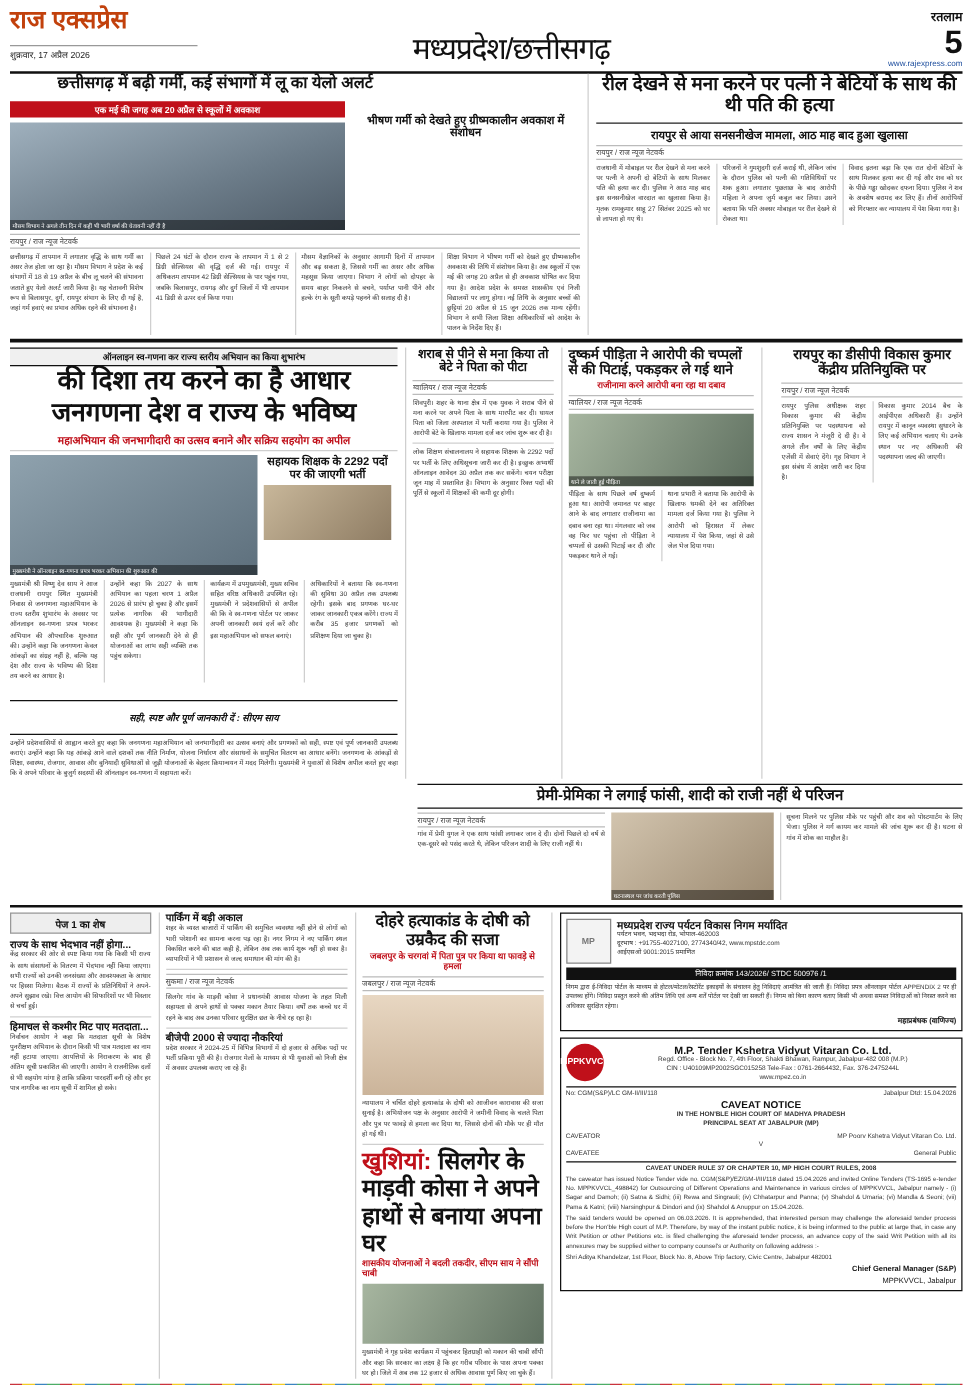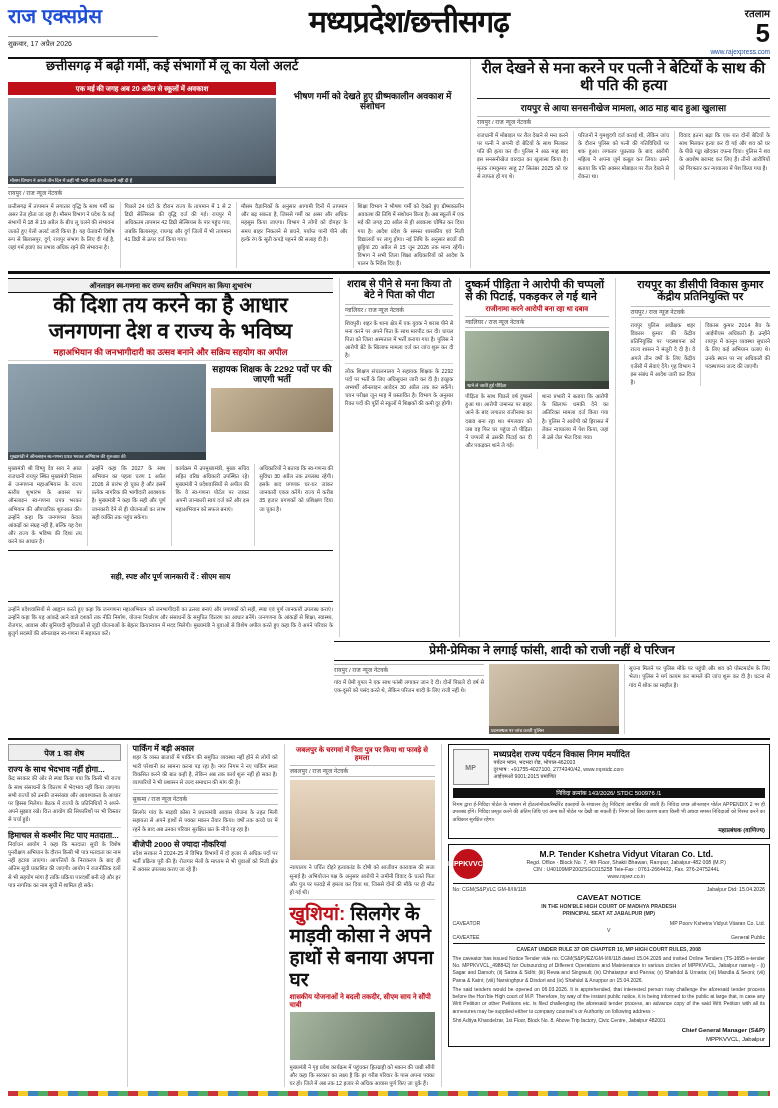--- a/index.html
+++ b/index.html
@@ -2,24 +2,24 @@
 <html><head>
 <meta charset="utf-8">
 <style>
   html,body{margin:0;padding:0;background:#fff;}
   body{width:778px;height:1108px;font-family:"Liberation Sans",sans-serif;color:#111;overflow:hidden;}
   .page{width:778px;height:1108px;position:relative;background:#fff;box-sizing:border-box;padding:6px 8px;}
 
   
   .masthead{display:flex;align-items:flex-start;justify-content:space-between;border-bottom:2px solid #111;padding-bottom:2px;}
   .mh-left{width:150px;}
-  .logo{font-size:20px;font-weight:bold;color:#1d4ed8;letter-spacing:0px;line-height:1;}
+  .logo{font-size:20px;font-weight:bold;color:#c2410c;letter-spacing:0px;line-height:1;}
   .logo-sub{font-size:7px;color:#222;margin-top:10px;border-top:1px solid #999;padding-top:2px;}
   .mh-center{flex:1;text-align:center;}
-  .mh-title{font-size:30px;font-weight:bold;line-height:1.05;letter-spacing:-1px;}
+  .mh-title{font-size:24px;font-weight:normal;line-height:1.05;letter-spacing:-1px;margin-top:21px;}
   .mh-right{width:110px;text-align:right;}
   .mh-city{font-size:10px;font-weight:bold;}
   .mh-page{font-size:26px;font-weight:bold;line-height:1;}
   .mh-web{font-size:6.5px;color:#1a4b9c;margin-top:2px;}
 
   .rulebar{height:3px;background:#111;margin:3px 0 4px;}
 
   
   .hl{font-weight:bold;line-height:1.15;}
   .byline{font-size:6px;color:#444;border-top:1px solid #bbb;border-bottom:1px solid #bbb;padding:1px 0;margin:3px 0;}
@@ -49,21 +49,21 @@
   .mid{display:flex;gap:6px;margin-top:4px;}
   .mid-a{width:326px;}
   .mid-b{width:118px;}
   .mid-c{width:156px;}
   .mid-d{width:152px;}
 
   .banner{background:#f0f0f0;border-top:1px solid #111;border-bottom:1px solid #111;font-size:7px;text-align:center;padding:2px 0;font-weight:bold;}
   .big-hl{font-size:21px;font-weight:bold;line-height:1.12;text-align:center;}
   .mid-sub{font-size:8.5px;text-align:center;font-weight:bold;margin-top:3px;color:#c0101a;}
 
-  .quotebar{border-top:1px solid #111;border-bottom:1px solid #111;font-size:7.5px;font-weight:bold;text-align:center;padding:20px 0;margin-top:4px;}
+  .quotebar{border-top:1px solid #111;border-bottom:1px solid #111;font-size:7.5px;font-weight:bold;text-align:center;padding:8px 0;margin-top:14px;font-style:italic;}
 
   
   .bottom{display:flex;gap:6px;margin-top:4px;border-top:2px solid #111;padding-top:4px;}
   .b1{width:118px;}
   .b2{width:152px;}
   .b3{width:152px;}
   .b4{width:338px;}
 
   .pg-head{background:#eee;border:1px solid #999;font-size:8px;font-weight:bold;text-align:center;padding:2px 0;}
 
@@ -165,21 +165,21 @@
       <div class="big-hl">की दिशा तय करने का है आधार</div>
       <div class="big-hl" style="margin-top:3px;">जनगणना देश व राज्य के भविष्य</div>
       <div class="mid-sub">महाअभियान की जनभागीदारी का उत्सव बनाने और सक्रिय सहयोग का अपील</div>
       <div class="thin"></div>
       <div style="display:flex;gap:5px;">
         <div style="width:198px;">
           <div class="photo g4" style="height:96px;">
             <div class="cap">मुख्यमंत्री ने ऑनलाइन स्व-गणना प्रपत्र भरकर अभियान की शुरुआत की</div>
           </div>
         </div>
-        <div style="width:122px;">
+        <div style="width:102px;">
           <div class="hl" style="font-size:9px;text-align:center;">सहायक शिक्षक के 2292 पदों पर की जाएगी भर्ती</div>
           <div class="photo g3" style="height:44px;margin-top:4px;"></div>
         </div>
       </div>
       <div class="colset" style="margin-top:4px;">
         <div class="c">
             <div class="body-txt">मुख्यमंत्री श्री विष्णु देव साय ने आज राजधानी रायपुर स्थित मुख्यमंत्री निवास से जनगणना महाअभियान के राज्य स्तरीय शुभारंभ के अवसर पर ऑनलाइन स्व-गणना प्रपत्र भरकर अभियान की औपचारिक शुरुआत की। उन्होंने कहा कि जनगणना केवल आंकड़ों का संग्रह नहीं है, बल्कि यह देश और राज्य के भविष्य की दिशा तय करने का आधार है।</div>
           </div>
         <div class="c col-rule" style="padding-left:4px;">
             <div class="body-txt">उन्होंने कहा कि 2027 के साथ अभियान का पहला चरण 1 अप्रैल 2026 से प्रारंभ हो चुका है और इसमें प्रत्येक नागरिक की भागीदारी आवश्यक है। मुख्यमंत्री ने कहा कि सही और पूर्ण जानकारी देने से ही योजनाओं का लाभ सही व्यक्ति तक पहुंच सकेगा।</div>
@@ -271,20 +271,21 @@
       <div class="body-txt">शहर के व्यस्त बाजारों में पार्किंग की समुचित व्यवस्था नहीं होने से लोगों को भारी परेशानी का सामना करना पड़ रहा है। नगर निगम ने नए पार्किंग स्थल विकसित करने की बात कही है, लेकिन अब तक कार्य शुरू नहीं हो सका है। व्यापारियों ने भी प्रशासन से जल्द समाधान की मांग की है।</div>
       <div class="thin"></div>
       <div class="byline">सुकमा / राज न्यूज नेटवर्क</div>
       <div class="body-txt">सिलगेर गांव के माड़वी कोसा ने प्रधानमंत्री आवास योजना के तहत मिली सहायता से अपने हाथों से पक्का मकान तैयार किया। वर्षों तक कच्चे घर में रहने के बाद अब उनका परिवार सुरक्षित छत के नीचे रह रहा है।</div>
       <div class="thin"></div>
       <div class="hl" style="font-size:8px;">बीजेपी 2000 से ज्यादा नौकरियां</div>
       <div class="body-txt">प्रदेश सरकार ने 2024-25 में विभिन्न विभागों में दो हजार से अधिक पदों पर भर्ती प्रक्रिया पूरी की है। रोजगार मेलों के माध्यम से भी युवाओं को निजी क्षेत्र में अवसर उपलब्ध कराए जा रहे हैं।</div>
     </div>
 
     <div class="b3 col-rule" style="padding-left:5px;">
+      <div class="sect-hl">दोहरे हत्याकांड के दोषी को उम्रकैद की सजा</div>
       <div class="hl" style="font-size:7px;text-align:center;color:#c0101a;margin-top:2px;">जबलपुर के चरगवां में पिता पुत्र पर किया था फावड़े से हमला</div>
       <div class="byline">जबलपुर / राज न्यूज नेटवर्क</div>
       <div class="photo" style="height:80px;background:linear-gradient(180deg,#e8d7c2,#cbb49a);"></div>
       <div class="body-txt" style="margin-top:3px;">न्यायालय ने चर्चित दोहरे हत्याकांड के दोषी को आजीवन कारावास की सजा सुनाई है। अभियोजन पक्ष के अनुसार आरोपी ने जमीनी विवाद के चलते पिता और पुत्र पर फावड़े से हमला कर दिया था, जिससे दोनों की मौके पर ही मौत हो गई थी।</div>
       <div class="thin"></div>
       <div class="sect-hl2"><span class="redtxt">खुशियां:</span> <span>सिलगेर के माड़वी कोसा ने अपने हाथों से बनाया अपना घर</span></div>
       <div class="hl" style="font-size:7px;color:#c0101a;margin-top:2px;">शासकीय योजनाओं ने बदली तकदीर, सीएम साय ने सौंपी चाबी</div>
       <div class="photo g5" style="height:48px;margin-top:3px;"></div>
       <div class="body-txt" style="margin-top:3px;">मुख्यमंत्री ने गृह प्रवेश कार्यक्रम में पहुंचकर हितग्राही को मकान की चाबी सौंपी और कहा कि सरकार का लक्ष्य है कि हर गरीब परिवार के पास अपना पक्का घर हो। जिले में अब तक 12 हजार से अधिक आवास पूर्ण किए जा चुके हैं।</div>
     </div>

